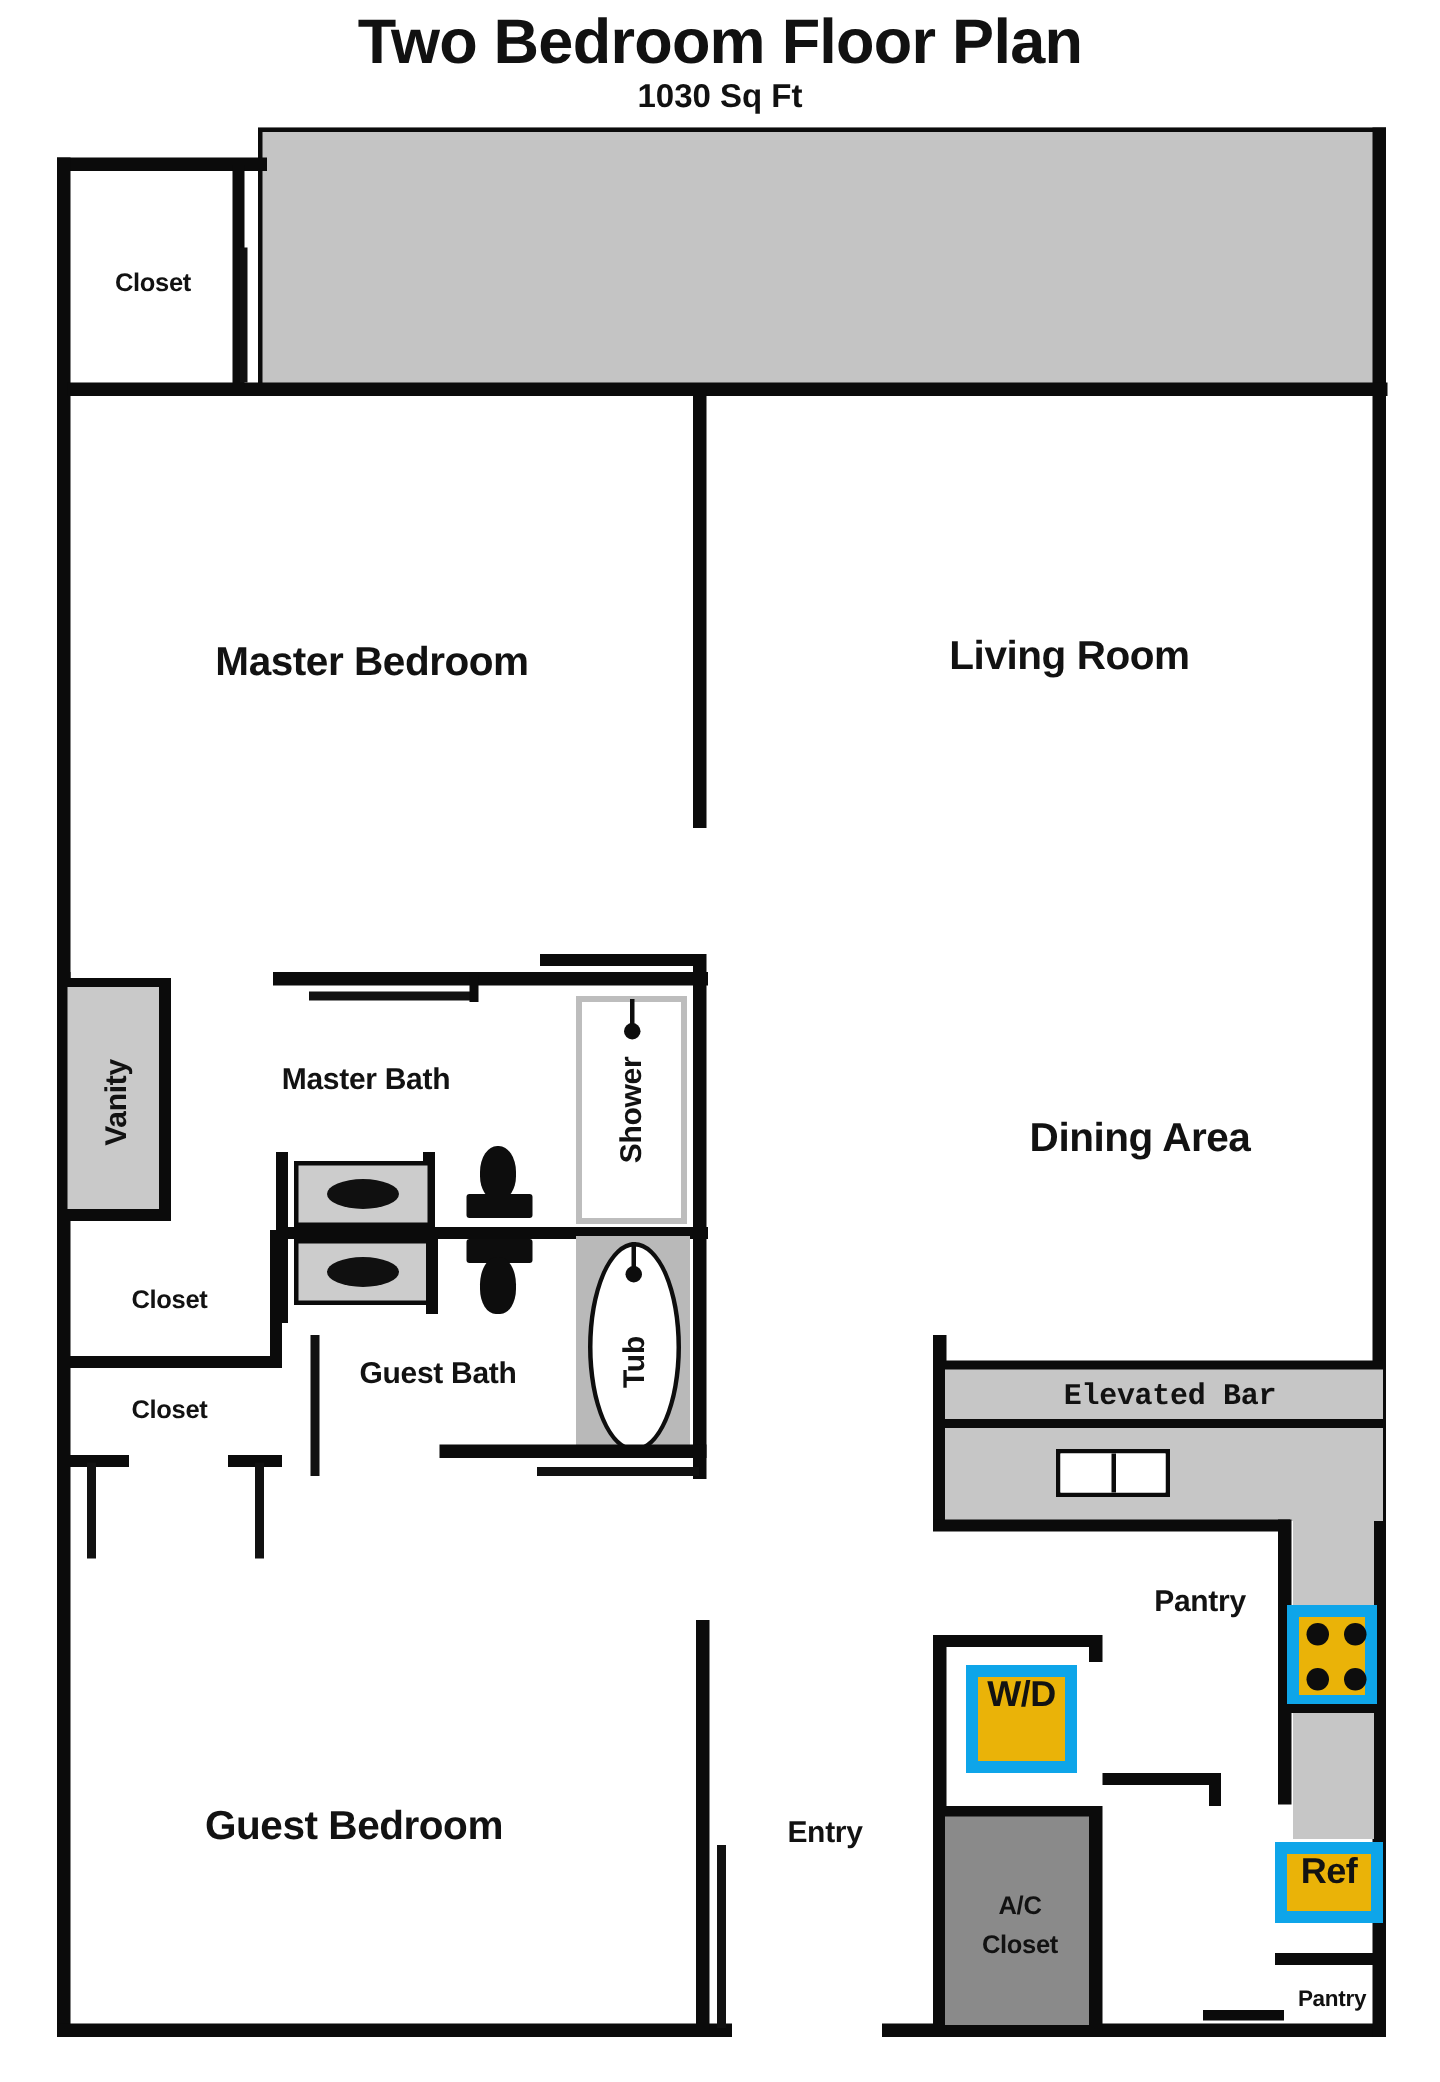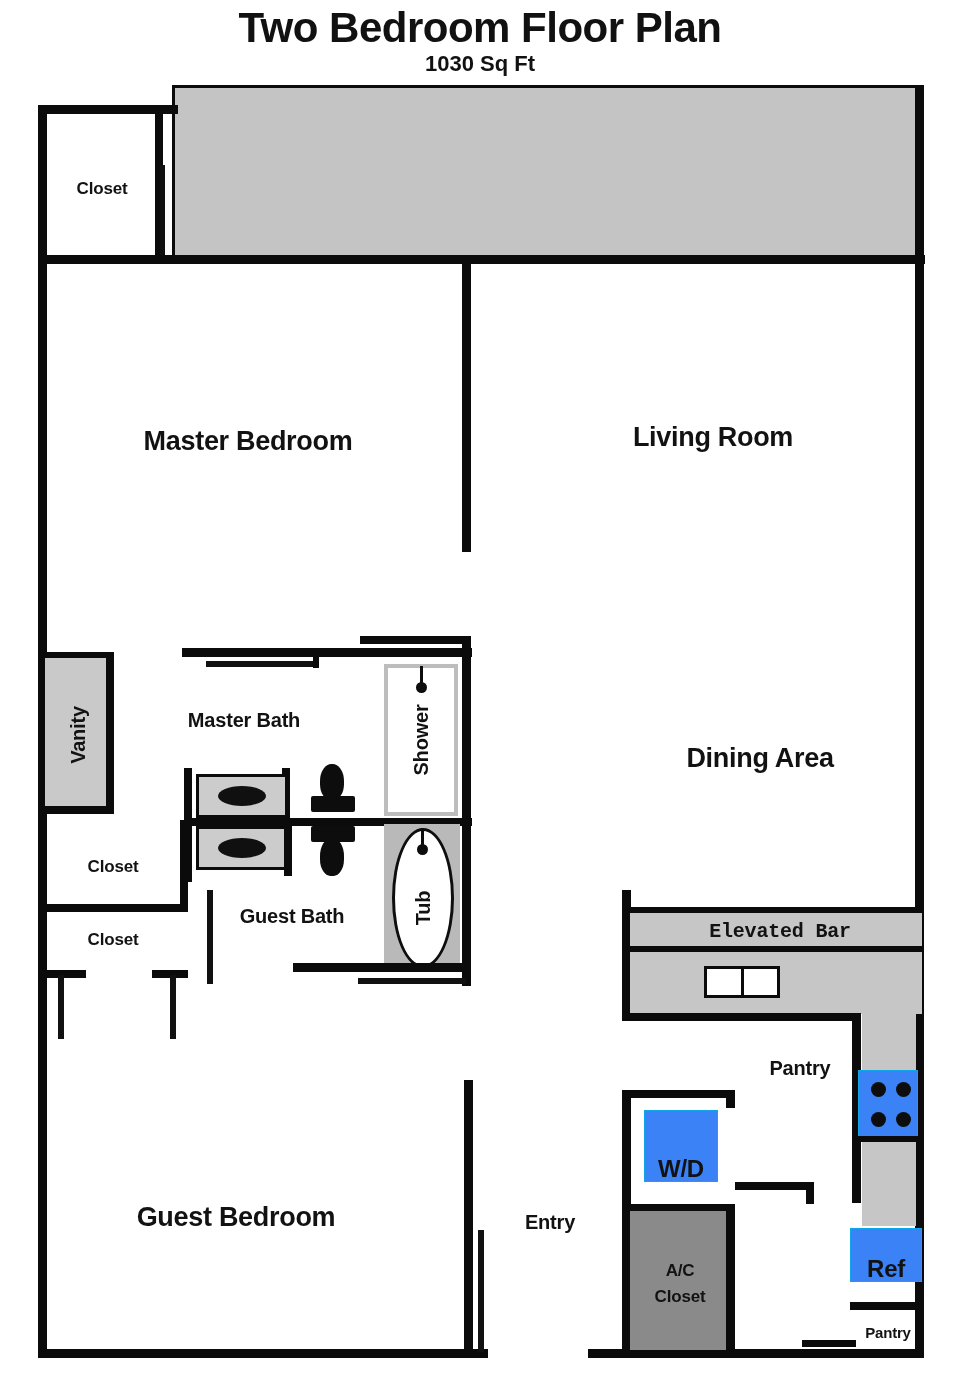--- a/index.html
+++ b/index.html
@@ -127,25 +127,25 @@
     position: absolute;
     background: #0d0d0d;
     border-radius: 50%;
   }
   .drain-stem {
     position: absolute;
     background: #0d0d0d;
   }
   .appliance-box {
     position: absolute;
-    background: #3b82f6;
-    border: 1px solid #0ea5e9;
+    background: #eab308;
+    border: 8px solid #0ea5e9;
     box-sizing: border-box;
     display: flex;
-    align-items: flex-end;
+    align-items: flex-start;
     justify-content: center;
   }
   .burner {
     position: absolute;
     background: #0d0d0d;
     border-radius: 50%;
   }
   .ksink-frame {
     position: absolute;
     background: #ffffff;

